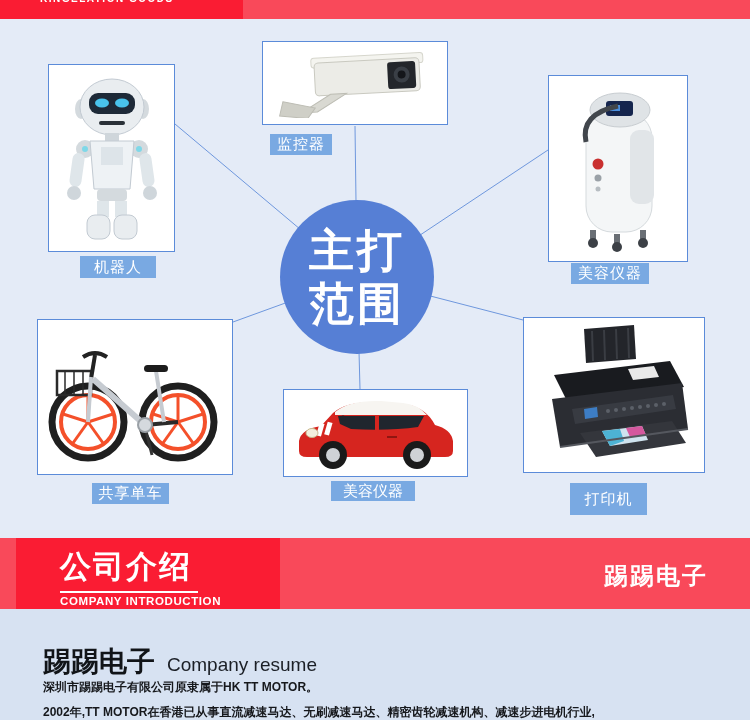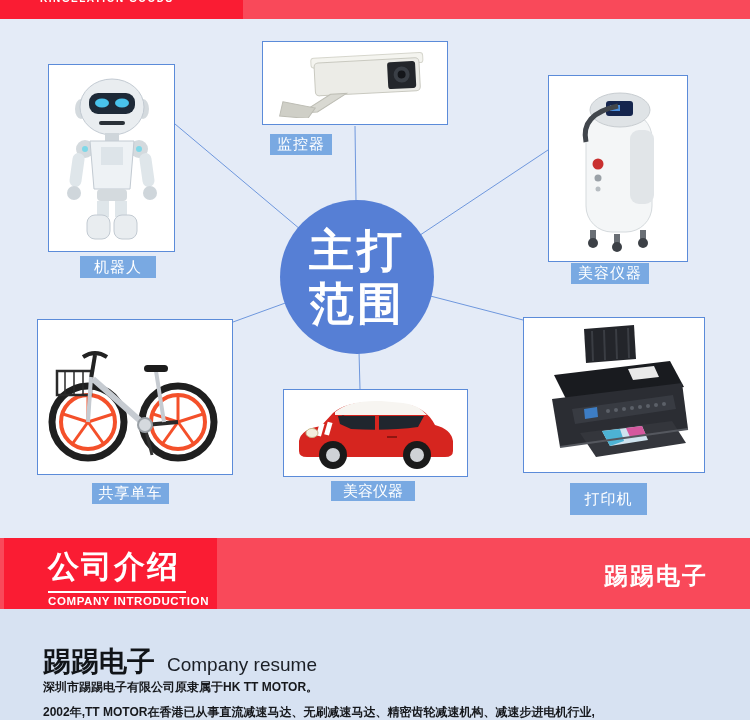--- a/index.html
+++ b/index.html
@@ -18,21 +18,21 @@
   .product-box{position:absolute;background:#fff;border:1px solid #5b8bd9;z-index:2;
     display:flex;align-items:center;justify-content:center;box-sizing:border-box;overflow:hidden;}
   .product-label{position:absolute;background:#79a9e2;color:#fff;font-size:15px;letter-spacing:1px;
     display:flex;align-items:center;justify-content:center;z-index:2;}
   .circle{position:absolute;left:280px;top:181px;width:154px;height:154px;border-radius:50%;
     background:#567fd5;color:#fff;font-size:45px;font-weight:bold;letter-spacing:3px;line-height:1.18;
     display:flex;flex-direction:column;align-items:center;justify-content:center;z-index:3;}
 
   
   .banner{position:absolute;top:538px;left:0;width:750px;height:71px;background:#f9495a;}
-  .banner-tab{position:absolute;left:4px;top:0;width:213px;height:71px;background:#fa1c33;}
+  .banner-tab{position:absolute;left:16px;top:0;width:264px;height:71px;background:#fa1c33;}
   .banner-title-wrap{position:absolute;left:44px;top:8px;}
   .banner-title{display:inline-block;font-size:31px;color:#fff;font-weight:bold;letter-spacing:2px;
     padding:0 6px 3px 0;border-bottom:2px solid #fff;}
   .banner-sub{font-size:11.5px;color:#fff;font-weight:bold;letter-spacing:0.6px;margin-top:2px;}
   .banner-brand{position:absolute;right:42px;top:22px;font-size:24px;color:#fff;font-weight:bold;letter-spacing:2px;}
 
   
   .resume{position:absolute;top:609px;left:0;width:750px;height:111px;background:#d7e2f2;color:#15181d;}
   .resume-head{position:absolute;left:43px;top:34px;white-space:nowrap;}
   .resume-head .zh{font-size:28px;font-weight:bold;color:#111418;}

